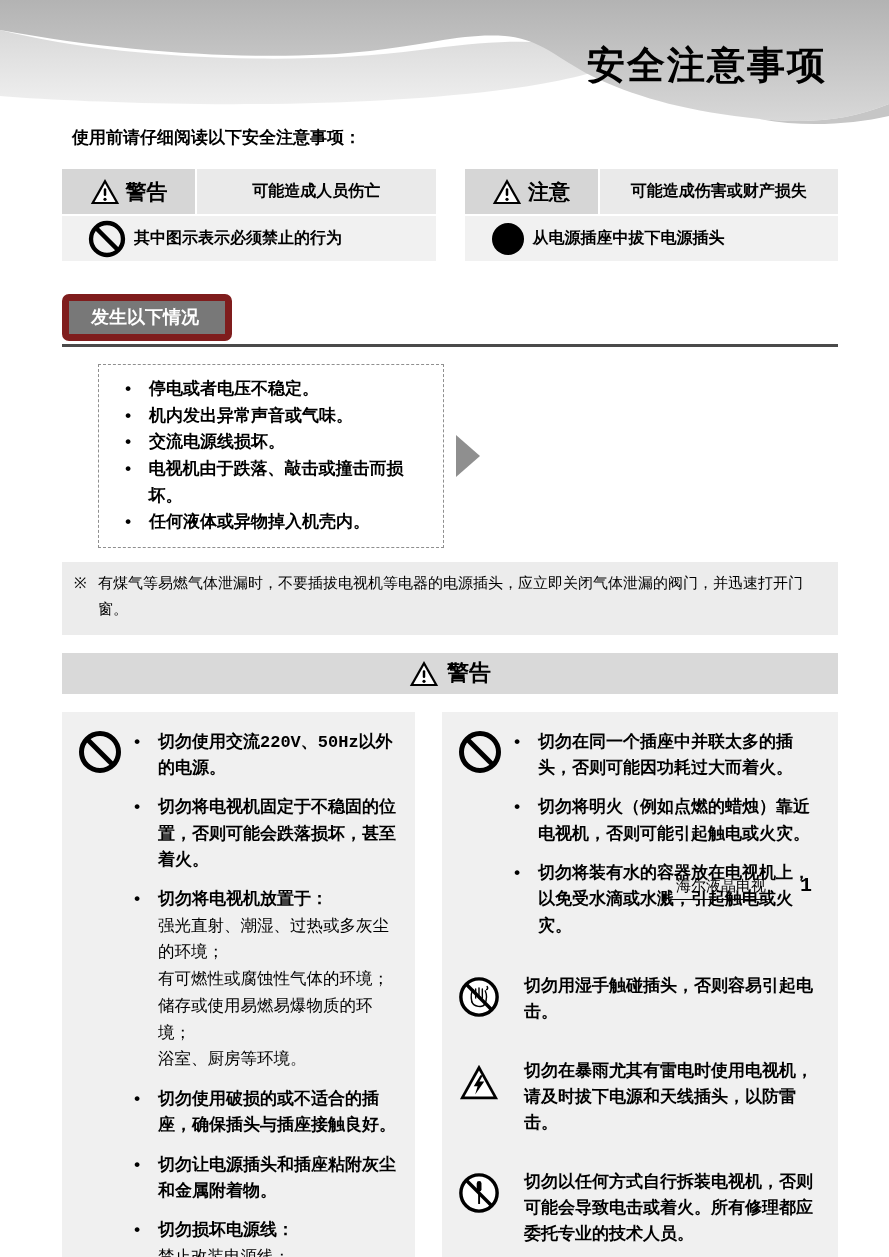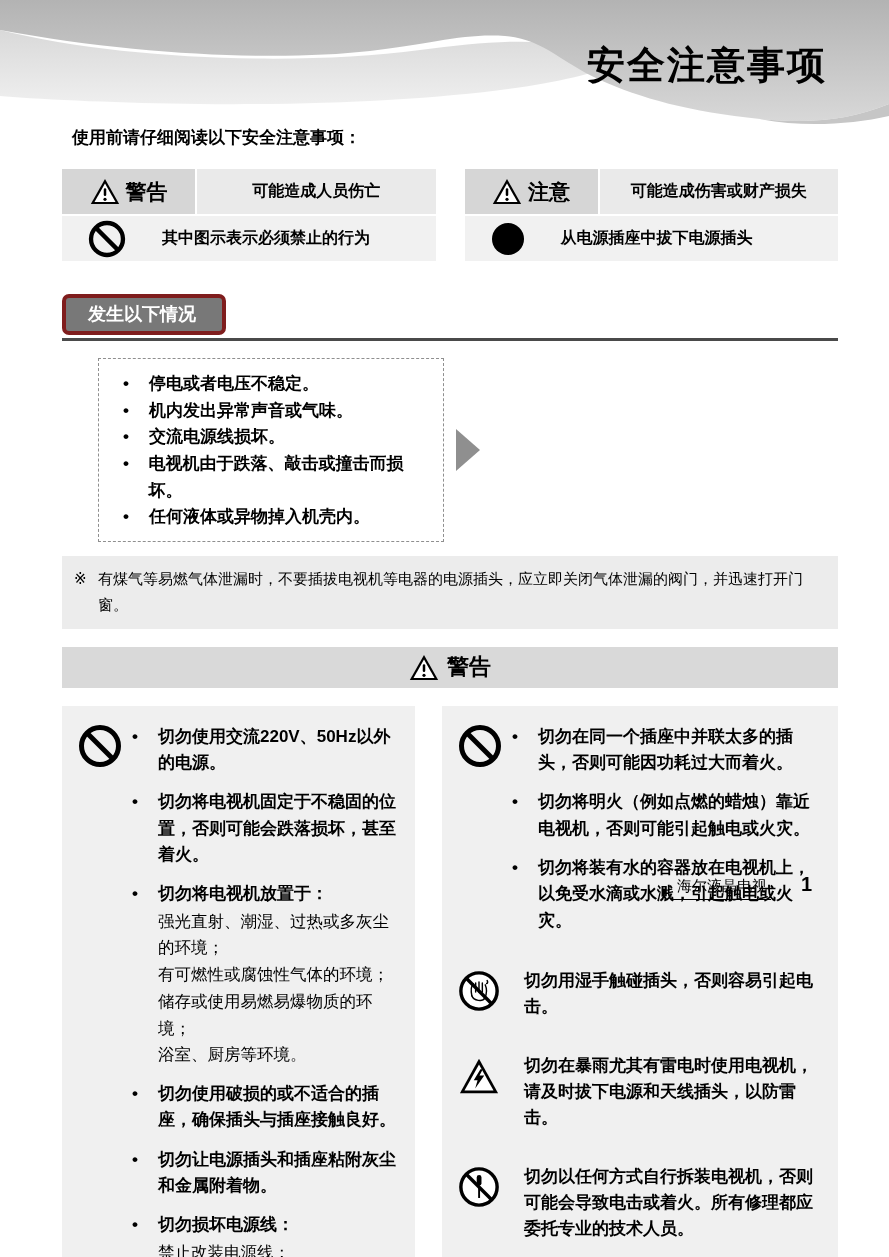--- a/index.html
+++ b/index.html
@@ -1,42 +1,42 @@
 <!DOCTYPE html>
 <html><head>
 <meta charset="utf-8">
 <style>
   * { margin:0; padding:0; box-sizing:border-box; }
   html,body { width:889px; height:1257px; background:#fff; overflow:hidden;
     font-family:"Liberation Sans","DejaVu Sans",sans-serif; color:#000; }
-  .page { position:relative; width:889px; height:952px; background:#fff; }
+  .page { position:relative; width:889px; height:952px; background:#fff;font-family:Liberation Mono, monospace; }
 
   
   .header { position:relative; width:889px; height:112px; }
   .header svg { position:absolute; top:0; left:0; }
   .header-title { position:absolute; top:40px; right:62px; font-size:38px; font-weight:bold;
     letter-spacing:2px; }
 
   .intro { margin:14px 0 0 72px; font-size:17px; font-weight:bold; }
 
   
   .legend-row { display:flex; gap:29px; margin:20px 51px 0 62px; }
   .legend-table { flex:1 1 0; display:flex; flex-direction:column; gap:2px; }
   .legend-top { display:flex; gap:2px; height:45px; }
   .legend-symcell { width:133px; background:#d6d6d6; display:flex; align-items:center;
     justify-content:center; gap:6px; }
   .legend-symcell .lbl { font-size:21px; font-weight:bold; }
   .legend-desccell { flex:1; background:#eaeaea; display:flex; align-items:center;
     justify-content:center; font-size:16px; font-weight:bold; }
   .legend-bottom { height:45px; background:#f1f1f1; display:flex; align-items:center;
-    gap:36px; padding-left:26px; font-size:16px; font-weight:bold; }
+    gap:8px; padding-left:26px; font-size:16px; font-weight:bold; }
 
   
   .badge { display:inline-block; margin:33px 0 0 62px; background:#787878;
-    border:4px solid #7f1d1d; border-radius:7px; color:#fff; font-size:18px;
+    border:7px solid #7f1d1d; border-radius:7px; color:#fff; font-size:18px;
     font-weight:bold; padding:4px 26px 5px 22px; }
   .rule { margin:3px 51px 0 62px; border:none; border-top:3px solid #4a4a4a; }
 
   .situation-row { display:flex; align-items:stretch; margin:17px 51px 0 98px; }
   .dashed-box { border:1px dashed #8f8f8f; background:#fff; }
   .conditions-box { width:346px; padding:12px 10px 10px 18px; }
   .cond-item { display:flex; font-size:17px; font-weight:bold; line-height:1.57; }
   .cond-item::before { content:"•"; width:26px; text-align:left; padding-left:6px; }
   .arrow-cell { width:48px; display:flex; align-items:center; justify-content:center; }
   .arrow-right { width:0; height:0; border-left:24px solid #8f8f8f;

